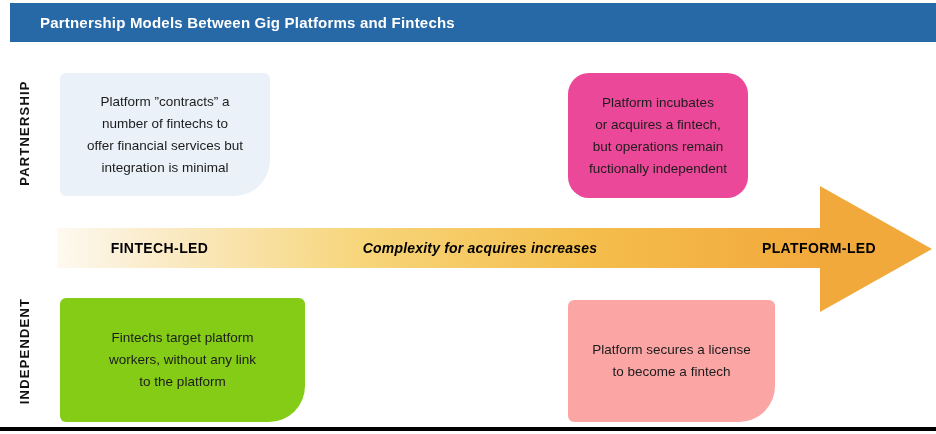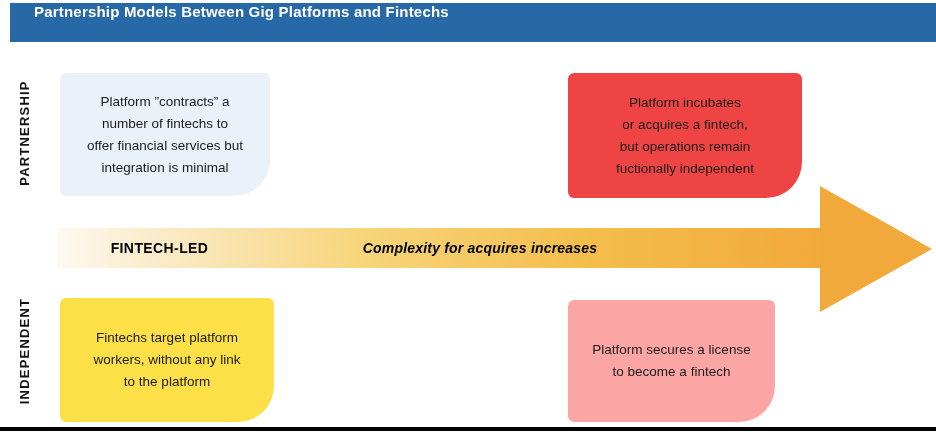--- a/index.html
+++ b/index.html
@@ -7,22 +7,22 @@
     position:relative;
     width:936px;height:434px;
     background:#ffffff;
     font-family:"Liberation Sans", sans-serif;
     overflow:hidden;
   }
   
   .title-bar{
     position:absolute;left:10px;top:3px;width:926px;height:39px;
     background:#2769a7;
-    display:flex;align-items:flex-start;
-    box-sizing:border-box;padding-left:24px;
+    display:flex;align-items:center;
+    box-sizing:border-box;padding-left:30px;
   }
   .title-bar span{
     color:#ffffff;font-weight:bold;font-size:15px;letter-spacing:.2px;
   }
   
   .vlabel{
     position:absolute;
     transform:translate(-50%,-50%) rotate(-90deg);
     font-weight:bold;font-size:13px;letter-spacing:1.2px;color:#121212;
     white-space:nowrap;
@@ -36,22 +36,22 @@
     display:flex;align-items:center;justify-content:center;
     text-align:center;
     box-sizing:border-box;padding:16px 6px;
   }
   .box span{
     font-size:13.5px;line-height:22px;color:#1c1c1c;
     white-space:pre-line;
   }
   .box.t1{left:60px;top:73px;width:210px;height:123px;background:#eaf1f8;}
   .box.t2{left:315px;top:75px;width:211px;height:122px;background:#d7e5f1;}
-  .box.t3{left:568px;top:73px;width:234px;height:125px;background:#ef4444;}
-  .box.b1{left:60px;top:298px;width:214px;height:124px;background:#fde047;}
+  .box.t3{left:568px;top:73px;width:180px;height:125px;background:#ec4899;border-radius:21px;}
+  .box.b1{left:60px;top:298px;width:245px;height:124px;background:#84cc16;}
   .box.b2{left:568px;top:300px;width:207px;height:122px;background:#fca5a5;}
   
   .arrow-band{
     position:absolute;left:57px;top:228px;width:765px;height:40px;
     background:linear-gradient(90deg,#fefaf0 0%,#fbf0d8 8%,#f7d57a 40%,#f4bd4b 70%,#f2a93c 100%);
   }
   .arrow-head{
     position:absolute;left:820px;top:186px;width:112px;height:126px;
     background:#f2a93c;
     clip-path:polygon(0 0,100% 50%,0 100%);
@@ -91,20 +91,21 @@
     <span>Platform incubates
 or acquires a fintech,
 but operations remain
 fuctionally independent</span>
   </div>
 
   <div class="arrow-band"></div>
   <div class="arrow-head"></div>
   <div class="arrow-label left">FINTECH-LED</div>
   <div class="arrow-label center">Complexity for acquires increases</div>
+  <div class="arrow-label right">PLATFORM-LED</div>
 
   <div class="box b1">
     <span>Fintechs target platform
 workers, without any link
 to the platform</span>
   </div>
   <div class="box b2">
     <span>Platform secures a license
 to become a fintech</span>
   </div>

